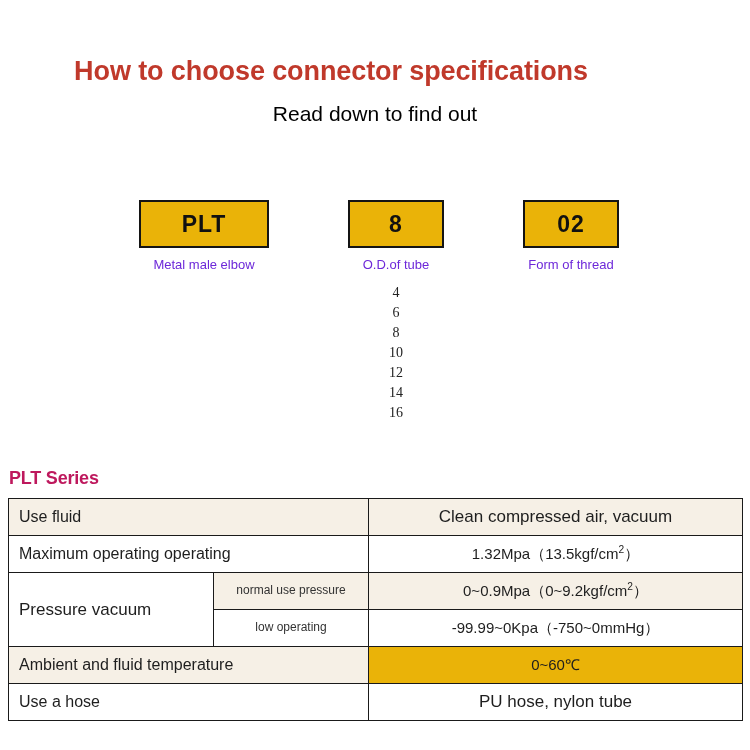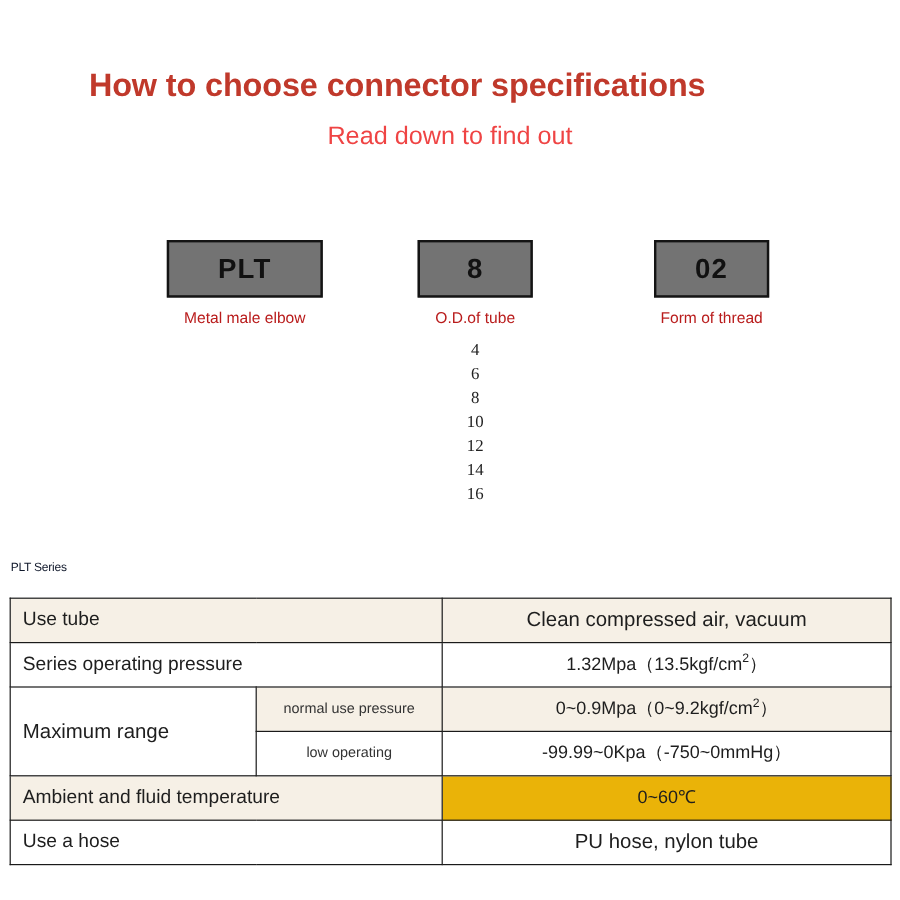--- a/index.html
+++ b/index.html
@@ -32,70 +32,70 @@
     line-height: 1.1;
   }
   .subtitle {
     position: absolute;
     left: 0;
     top: 102px;
     width: 750px;
     text-align: center;
     font-size: 21px;
     font-weight: normal;
-    color: #ef4444;
+    color: #000000;
     line-height: 1.1;
   }
 
   
   .code-group {
     position: absolute;
     top: 200px;
   }
   .code-box {
     border: 2px solid #141414;
-    background: #737373;
+    background: #eab308;
     height: 48px;
     display: flex;
     align-items: center;
     justify-content: center;
     font-size: 23px;
     font-weight: bold;
     letter-spacing: 1px;
     color: #111111;
   }
   .code-caption {
     margin-top: 9px;
     text-align: center;
     font-size: 13px;
-    color: #b91c1c;
+    color: #6d28d9;
     white-space: nowrap;
   }
   .code-options {
     margin-top: 11px;
     text-align: center;
     font-size: 14px;
     line-height: 20px;
     color: #222222;
     font-family: "Liberation Serif", serif;
   }
   .code-options div { white-space: nowrap; }
 
   #grp-series  { left: 139px; width: 130px; }
   #grp-od      { left: 348px; width: 96px;  }
-  #grp-thread  { left: 545px; width: 96px;  }
+  #grp-thread  { left: 523px; width: 96px;  }
 
   
   .section-title {
     position: absolute;
     left: 9px;
     top: 468px;
-    font-size: 10px;
-    font-weight: normal;
-    color: #0f172a;
+    font-size: 18px;
+    font-weight: bold;
+    color: #be185d;
     letter-spacing: -0.2px;
   }
 
   
   .spec-table {
     position: absolute;
     left: 8px;
     top: 498px;
     width: 734px;
     border-collapse: collapse;
@@ -166,31 +166,31 @@
 
 <table class="spec-table">
   <colgroup>
     <col style="width:205px">
     <col style="width:155px">
     <col style="width:374px">
   </colgroup>
   <tbody>
 
     <tr>
-      <td class="shade" colspan="2" style="background: rgb(246, 240, 230);">Use tube</td>
+      <td class="shade" colspan="2" style="background: rgb(246, 240, 230);">Use fluid</td>
       <td class="shade val val-lg" style="background: rgb(246, 240, 230);">Clean compressed air, vacuum</td>
     </tr>
 
     <tr>
-      <td colspan="2">Series operating pressure</td>
+      <td colspan="2">Maximum operating operating</td>
       <td class="val">1.32Mpa（13.5kgf/cm<sup>2</sup>）</td>
     </tr>
 
     <tr>
-      <td class="rowspan-label" rowspan="2">Maximum range</td>
+      <td class="rowspan-label" rowspan="2">Pressure vacuum</td>
       <td class="shade sub" style="background: rgb(246, 240, 230);">normal use pressure</td>
       <td class="shade val" style="background: rgb(246, 240, 230);">0~0.9Mpa（0~9.2kgf/cm<sup>2</sup>）</td>
     </tr>
 
     <tr>
       <td class="sub">low operating</td>
       <td class="val">-99.99~0Kpa（-750~0mmHg）</td>
     </tr>
 
     <tr>

